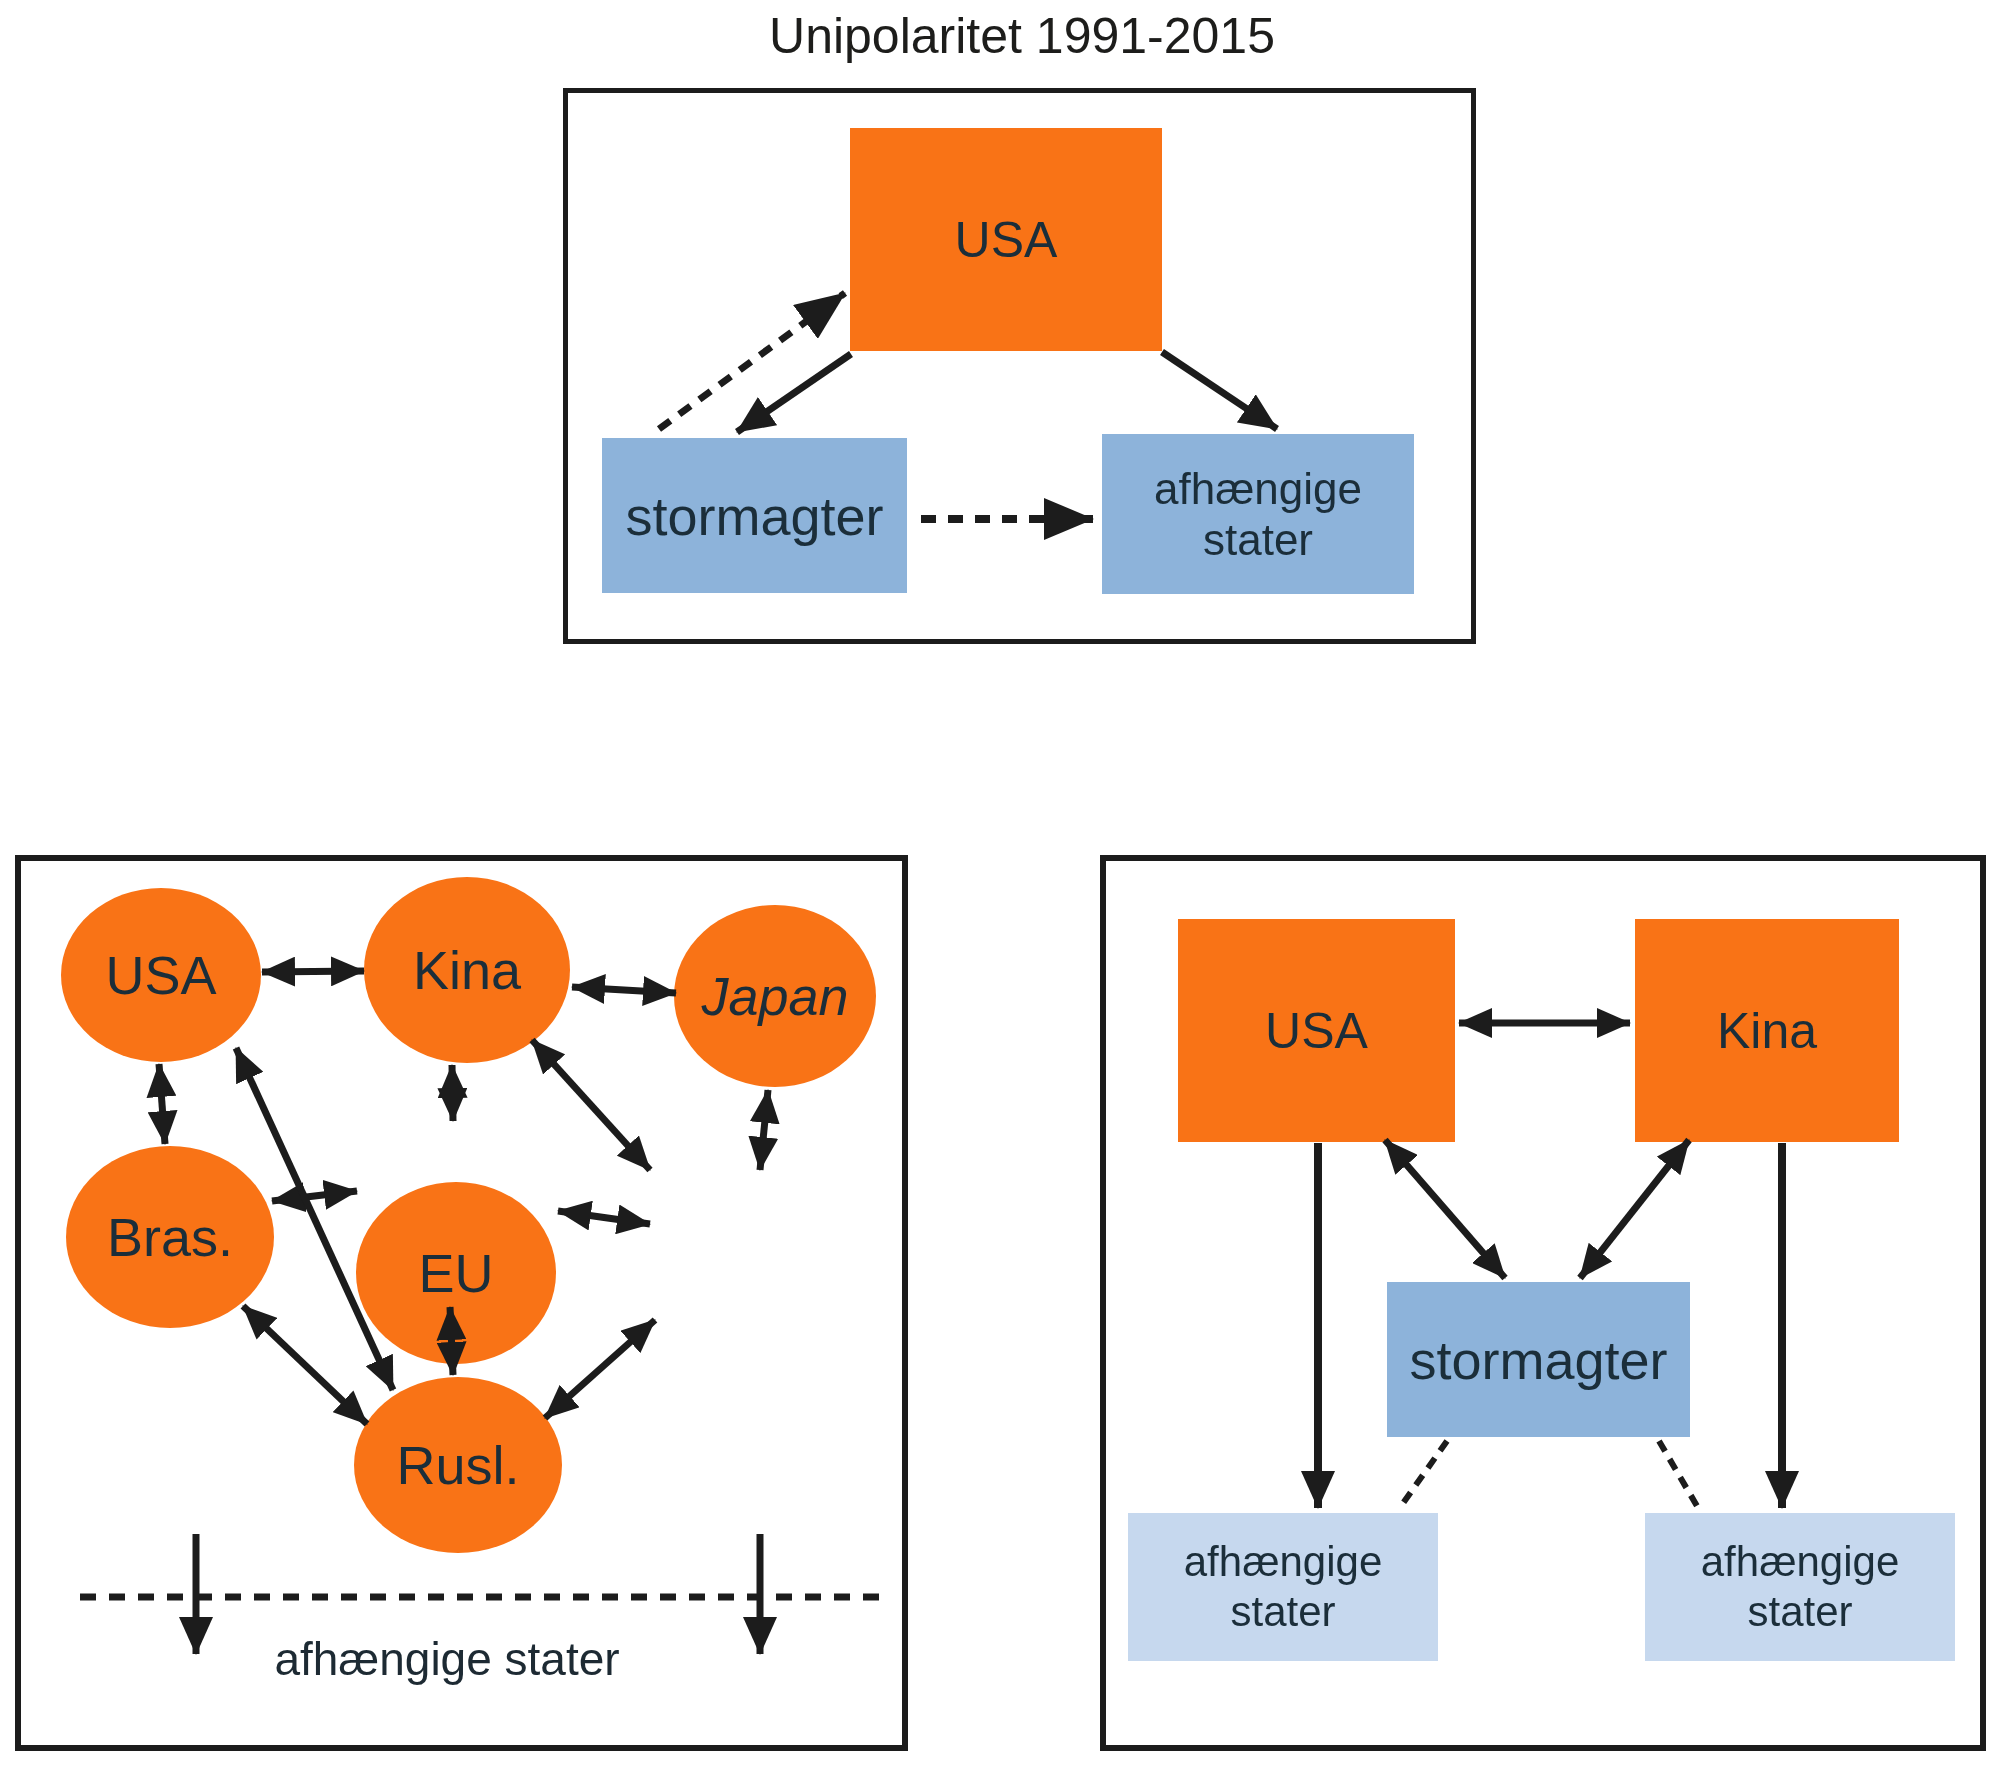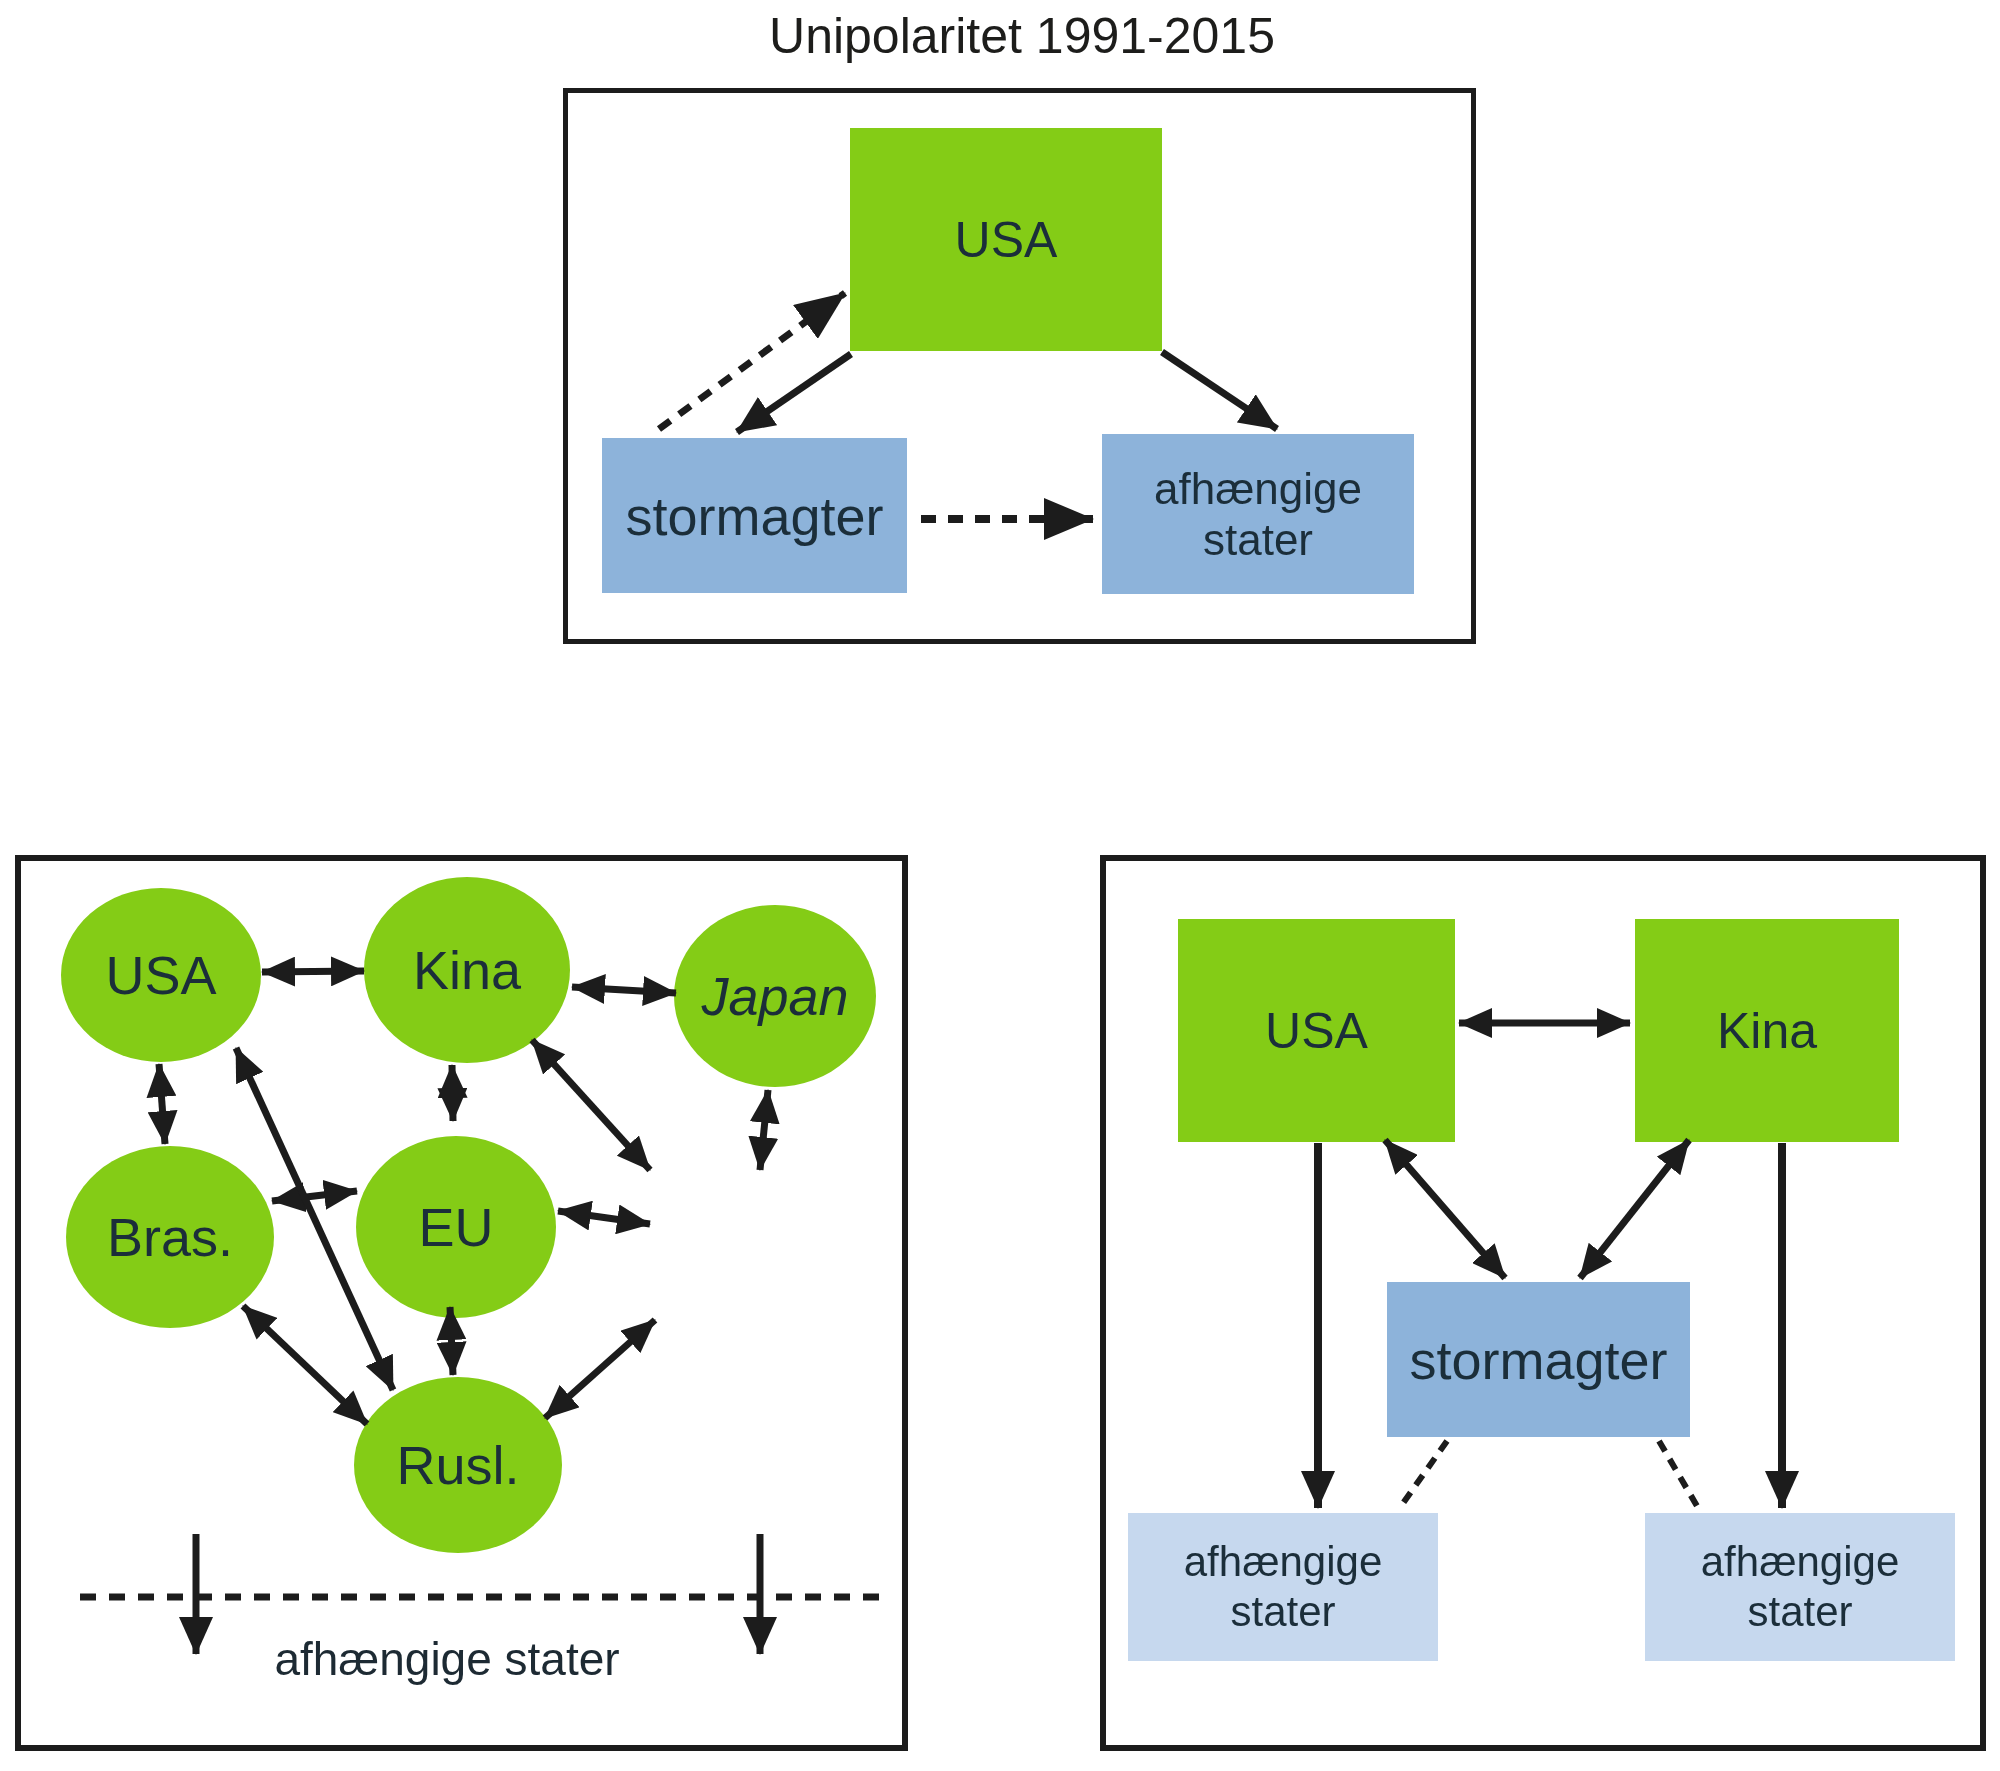--- a/index.html
+++ b/index.html
@@ -2,21 +2,21 @@
 <html><head>
 <meta charset="utf-8">
 <style>
   html,body{margin:0;padding:0;background:#ffffff;}
   body{font-family:"Liberation Sans", sans-serif; color:#1c1c1c;}
   .canvas{position:relative;width:2000px;height:1771px;background:#ffffff;overflow:hidden;}
   .title{position:absolute;text-align:center;color:#1d1d1b;font-size:50px;line-height:1.12;letter-spacing:0px;}
   .frame{position:absolute;box-sizing:border-box;border:6px solid #1c1c1c;background:transparent;}
   .frame-top{border-width:5px;}
   .node{position:absolute;display:flex;align-items:center;justify-content:center;text-align:center;box-sizing:border-box;color:#1b2e3a;}
-  .dark{background:#84cc16;}
+  .dark{background:#f97316;}
   .mid{background:#8db3da;}
   .light{background:#c6d8ee;}
   .ellipse{border-radius:50%;}
   .f50{font-size:50px;}
   .f46{font-size:54px;}
   .f44{font-size:44px;line-height:1.16;}
   .f42{font-size:42px;line-height:1.18;}
   .wrapnarrow{display:inline-block;max-width:255px;}
   .caption{position:absolute;text-align:center;color:#1d2a33;font-size:46px;}
   svg.overlay{position:absolute;left:0;top:0;pointer-events:none;}
@@ -51,21 +51,21 @@
   </div>
   <div class="node dark ellipse f46" style="left:364px;top:877px;width:206px;height:186px;">
     <span>Kina</span>
   </div>
   <div class="node dark ellipse f46" style="left:674px;top:905px;width:202px;height:182px;font-style:italic;">
     <span>Japan</span>
   </div>
   <div class="node dark ellipse f46" style="left:66px;top:1146px;width:208px;height:182px;">
     <span>Bras.</span>
   </div>
-  <div class="node dark ellipse f46" style="left:356px;top:1136px;width:200px;height:182px;">
+  <div class="node dark ellipse f46" style="left:356px;top:1182px;width:200px;height:182px;">
     <span>EU</span>
   </div>
   <div class="node dark ellipse f46" style="left:354px;top:1377px;width:208px;height:176px;">
     <span>Rusl.</span>
   </div>
 
   <div class="caption" style="left:207px;top:1632px;width:480px;">afhængige stater</div>
 
   <div class="frame" style="left:1100px;top:855px;width:886px;height:896px;"></div>
 

